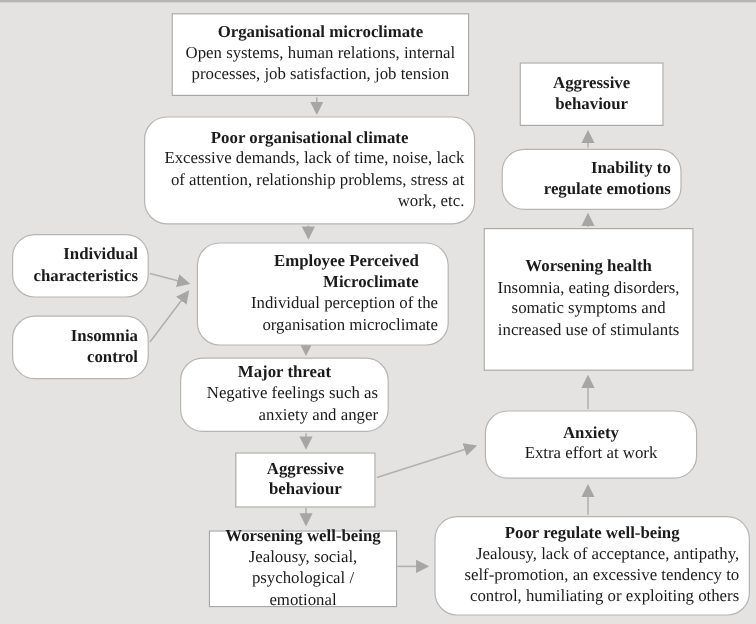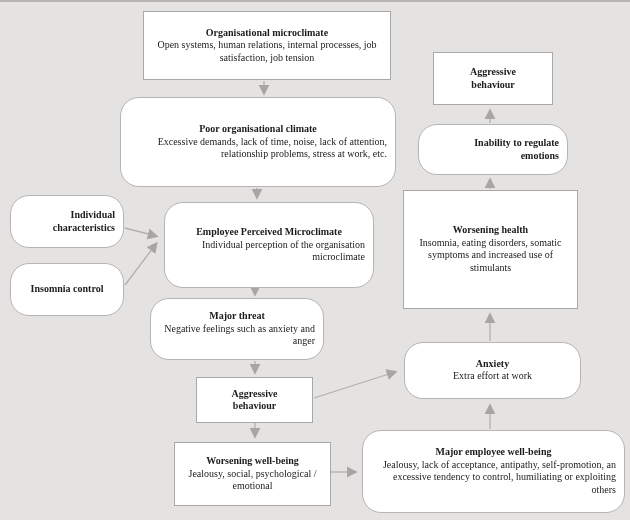--- a/index.html
+++ b/index.html
@@ -27,25 +27,25 @@
     text-align: center;
     padding: 3px 8px;
   }
   .node.rounded {
     border-radius: 19px;
     border-color: #b7b5b4;
     text-align: right;
   }
   .title {
     font-weight: bold;
-    font-size: 10px;
+    font-size: 14px;
     line-height: 1.25;
   }
   .desc {
-    font-size: 10px;
+    font-size: 14px;
     line-height: 1.27;
   }
   .desc:empty { display: none; }
   .w160 .title { max-width: 160px; }
   .w112 .title { max-width: 112px; margin-left: 23px; }
   .w90  .title { max-width: 90px; }
   svg.arrows {
     position: absolute; left: 0; top: 0;
     width: 630px; height: 520px;
     pointer-events: none;
@@ -112,21 +112,21 @@
     <div class="title">Aggressive behaviour</div>
 
   </div>
 
   <div class="node" style="left:174px;top:440px;width:157px;height:64px">
     <div class="title">Worsening well-being</div>
     <div class="desc">Jealousy, social, psychological / emotional</div>
   </div>
 
   <div class="node rounded" style="left:362px;top:428px;width:263px;height:83px">
-    <div class="title">Major employee well-being</div>
+    <div class="title">Poor regulate well-being</div>
     <div class="desc">Jealousy, lack of acceptance, antipathy, self-promotion, an excessive tendency to control, humiliating or exploiting others</div>
   </div>
 
   <div class="node rounded" style="left:404px;top:340px;width:177px;height:57px">
     <div class="title">Anxiety</div>
     <div class="desc">Extra effort at work</div>
   </div>
 
   <div class="node" style="left:403px;top:188px;width:175px;height:119px">
     <div class="title">Worsening health</div>

